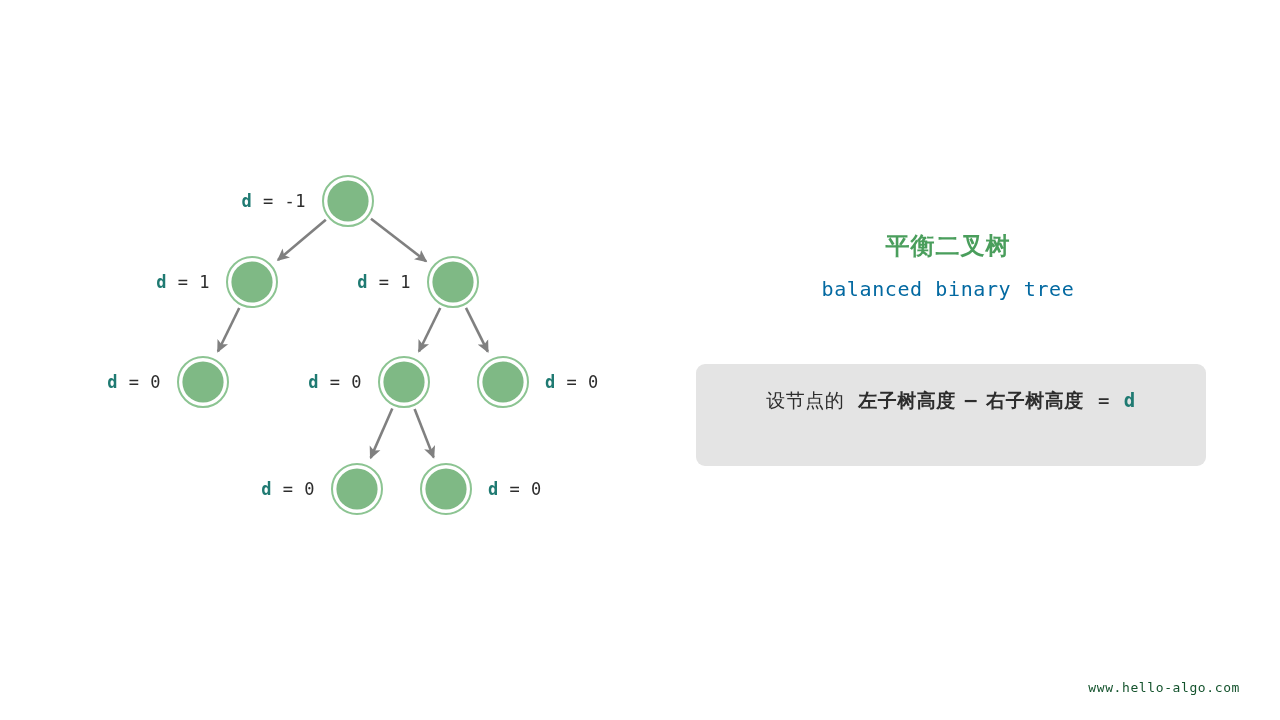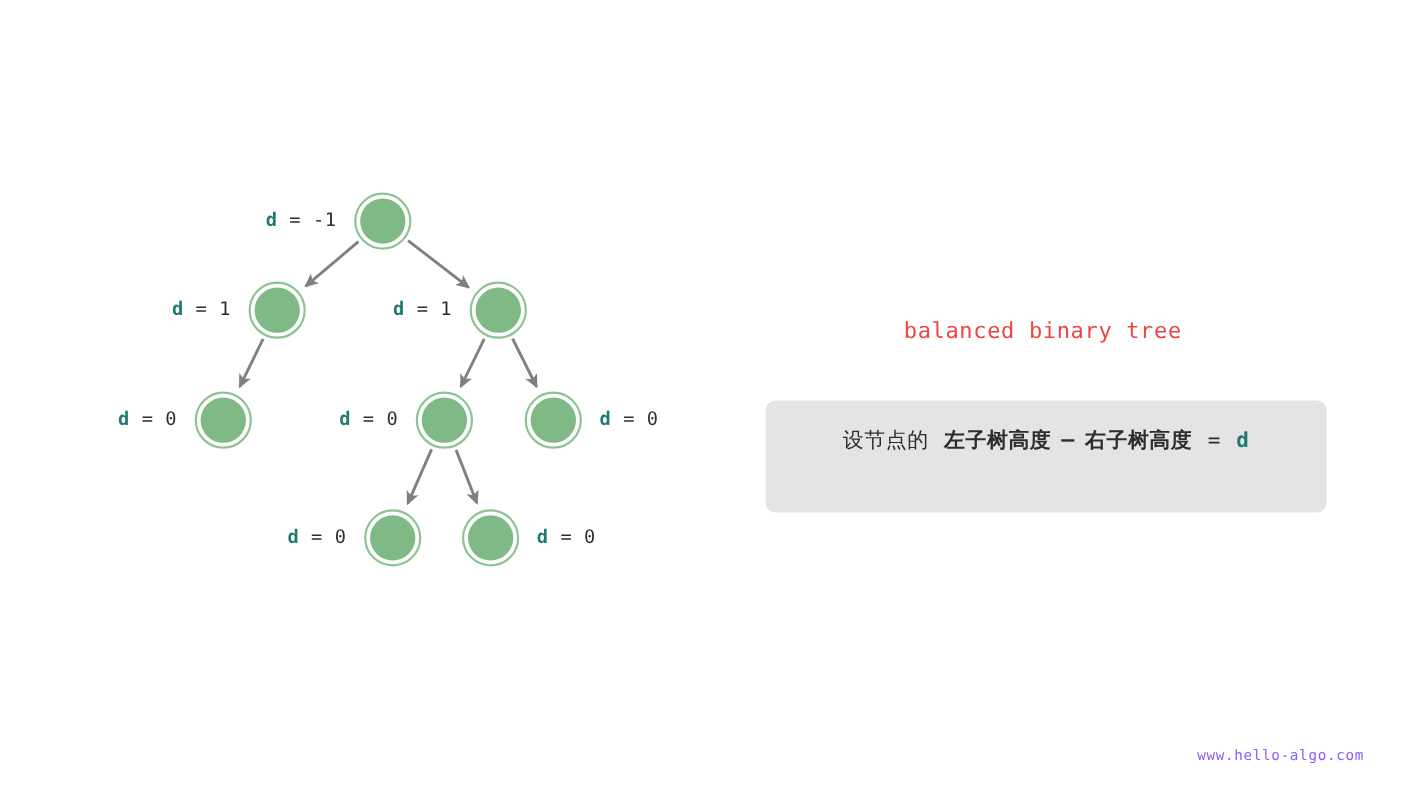--- a/index.html
+++ b/index.html
@@ -66,26 +66,26 @@
     text-align: center;
     font-family: "DejaVu Sans", "Liberation Sans", sans-serif;
     font-size: 24px;
     font-weight: 700;
     color: #4a9e5c;
     letter-spacing: 1px;
   }
   #title-en {
     position: absolute;
     left: 0;
-    top: 288px;
+    top: 277px;
     width: 576px;
     text-align: center;
     font-family: "DejaVu Sans Mono", "Liberation Mono", monospace;
     font-size: 20px;
-    color: #ef4444;
+    color: #0369a1;
     letter-spacing: 0.6px;
   }
 
   #definition-box {
     position: absolute;
     left: 36px;
     top: 364px;
     width: 510px;
     height: 102px;
     background: #e4e4e4;
@@ -107,21 +107,21 @@
   .def-line .mono     { font-family: "DejaVu Sans Mono", "Liberation Mono", monospace; }
   .def-line .sp       { display: inline-block; width: 7px; }
 
   
   #watermark {
     position: absolute;
     right: 40px;
     bottom: 25px;
     font-family: "DejaVu Sans Mono", "Liberation Mono", monospace;
     font-size: 13px;
-    color: #8b5cf6;
+    color: #14532d;
     letter-spacing: 0.6px;
   }
 </style>
 </head>
 <body>
 
 <div id="tree-figure">
 
   <svg id="tree-svg" viewBox="0 0 660 720" xmlns="http://www.w3.org/2000/svg">
     <defs>
@@ -191,20 +191,21 @@
       <div class="node-label to-left" style="top: 382px; left: 161px;"><span class="dsym">d</span><span> = 0</span></div>
       <div class="node-label to-left" style="top: 382px; left: 362px;"><span class="dsym">d</span><span> = 0</span></div>
       <div class="node-label to-right" style="top: 382px; left: 545px;"><span class="dsym">d</span><span> = 0</span></div>
       <div class="node-label to-left" style="top: 489px; left: 315px;"><span class="dsym">d</span><span> = 0</span></div>
       <div class="node-label to-right" style="top: 489px; left: 488px;"><span class="dsym">d</span><span> = 0</span></div>
     </div>
 </div>
 
 <div id="caption-panel">
 
+  <div id="title-zh">平衡二叉树</div>
   <div id="title-en">balanced binary tree</div>
 
   <div id="definition-box">
     <div class="def-line">
       <span>设节点的</span><span class="sp"></span><span class="sp"></span><span class="strong">左子树高度 − 右子树高度</span><span class="sp"></span><span class="sp"></span><span class="mono">=</span><span class="sp"></span><span class="sp"></span><span class="dsym mono">d</span>
     </div>
   </div>
 </div>
 
 <div id="watermark">www.hello-algo.com</div>

